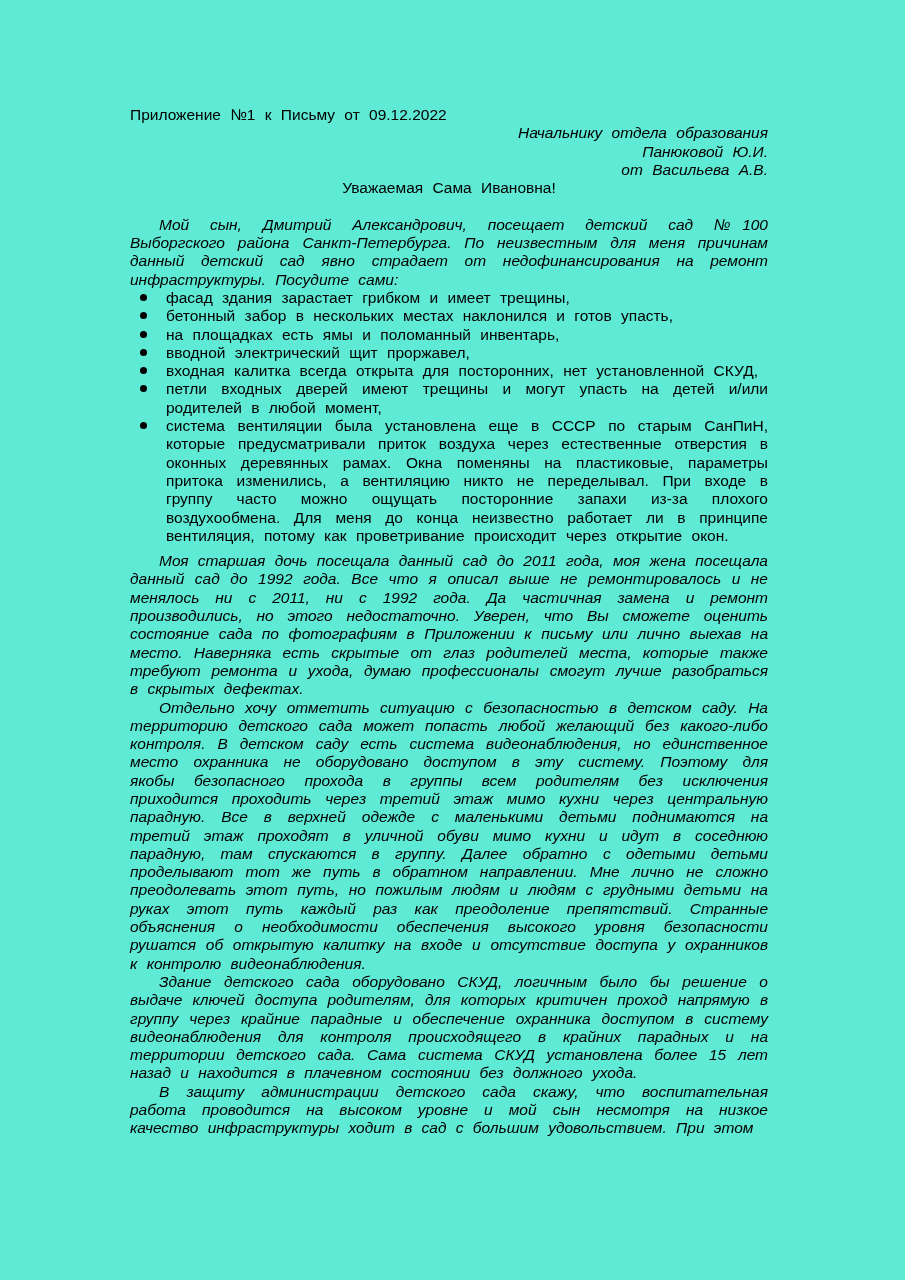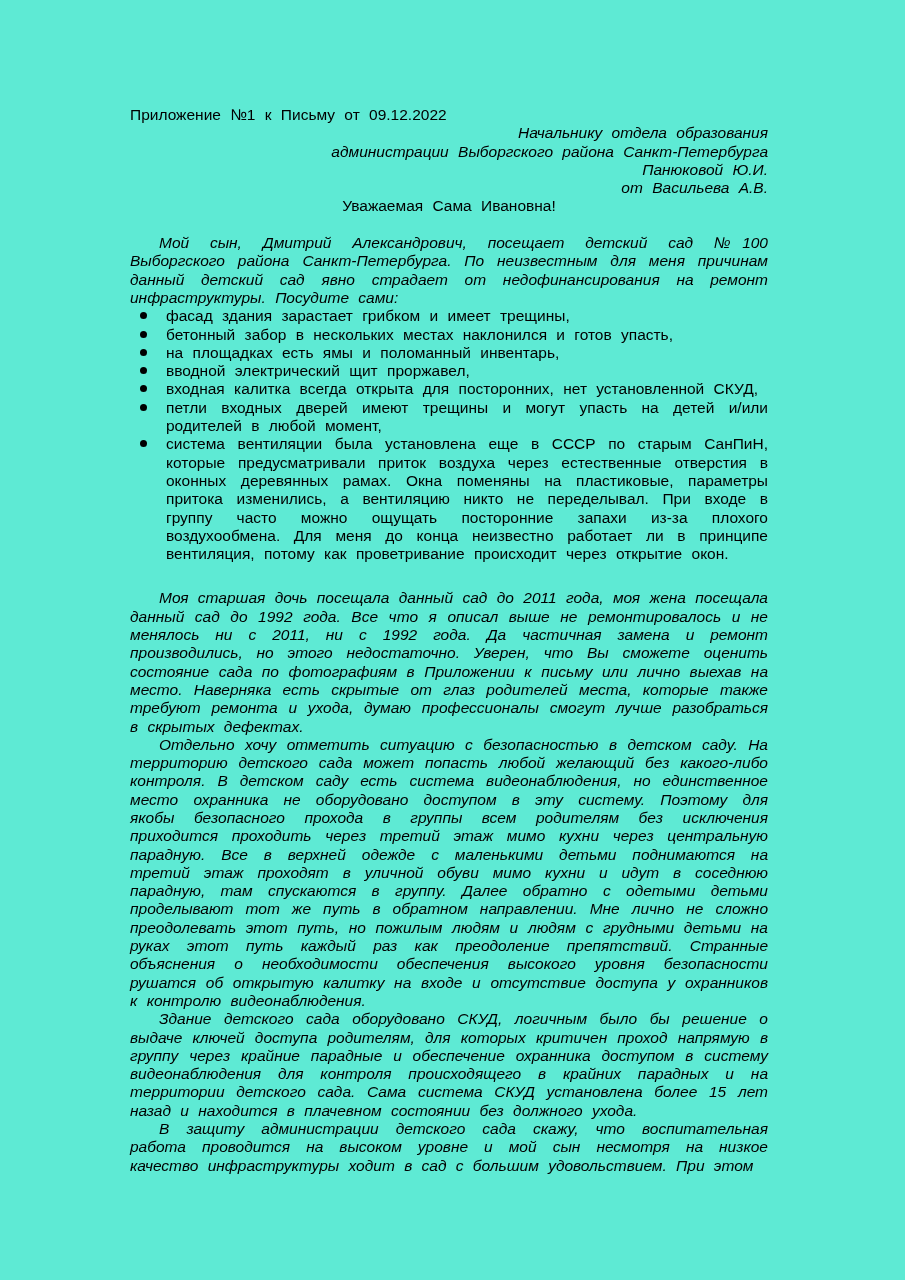--- a/index.html
+++ b/index.html
@@ -64,34 +64,33 @@
     content: "";
     position: absolute;
     left: 10px;
     top: 5px;
     width: 7px;
     height: 7px;
     border-radius: 50%;
     background: #000000;
   }
   .paras > p.para:first-child {
-    margin-top: 26px;
+    margin-top: 7px;
   }
 </style>
 </head>
 <body>
 
 <div class="page">
   <div class="content">
 
     <div class="header-line">Приложение №1 к Письму от 09.12.2022</div>
 
     <div class="recipient">
         <div class="recipient-line">Начальнику отдела образования</div>
-        <div class="recipient-line">администрации Выборгского района Санкт-Петербурга</div>
         <div class="recipient-line">Панюковой Ю.И.</div>
         <div class="recipient-line">от Васильева А.В.</div>
       </div>
 
     <div class="salutation">Уважаемая Сама Ивановна!</div>
 
     <p class="para intro">Мой сын, Дмитрий Александрович, посещает детский сад №100 Выборгского района Санкт-Петербурга. По неизвестным для меня причинам данный детский сад явно страдает от недофинансирования на ремонт инфраструктуры. Посудите сами:</p>
 
     <ul class="issues">
         <li class="issue">фасад здания зарастает грибком и имеет трещины,</li>

